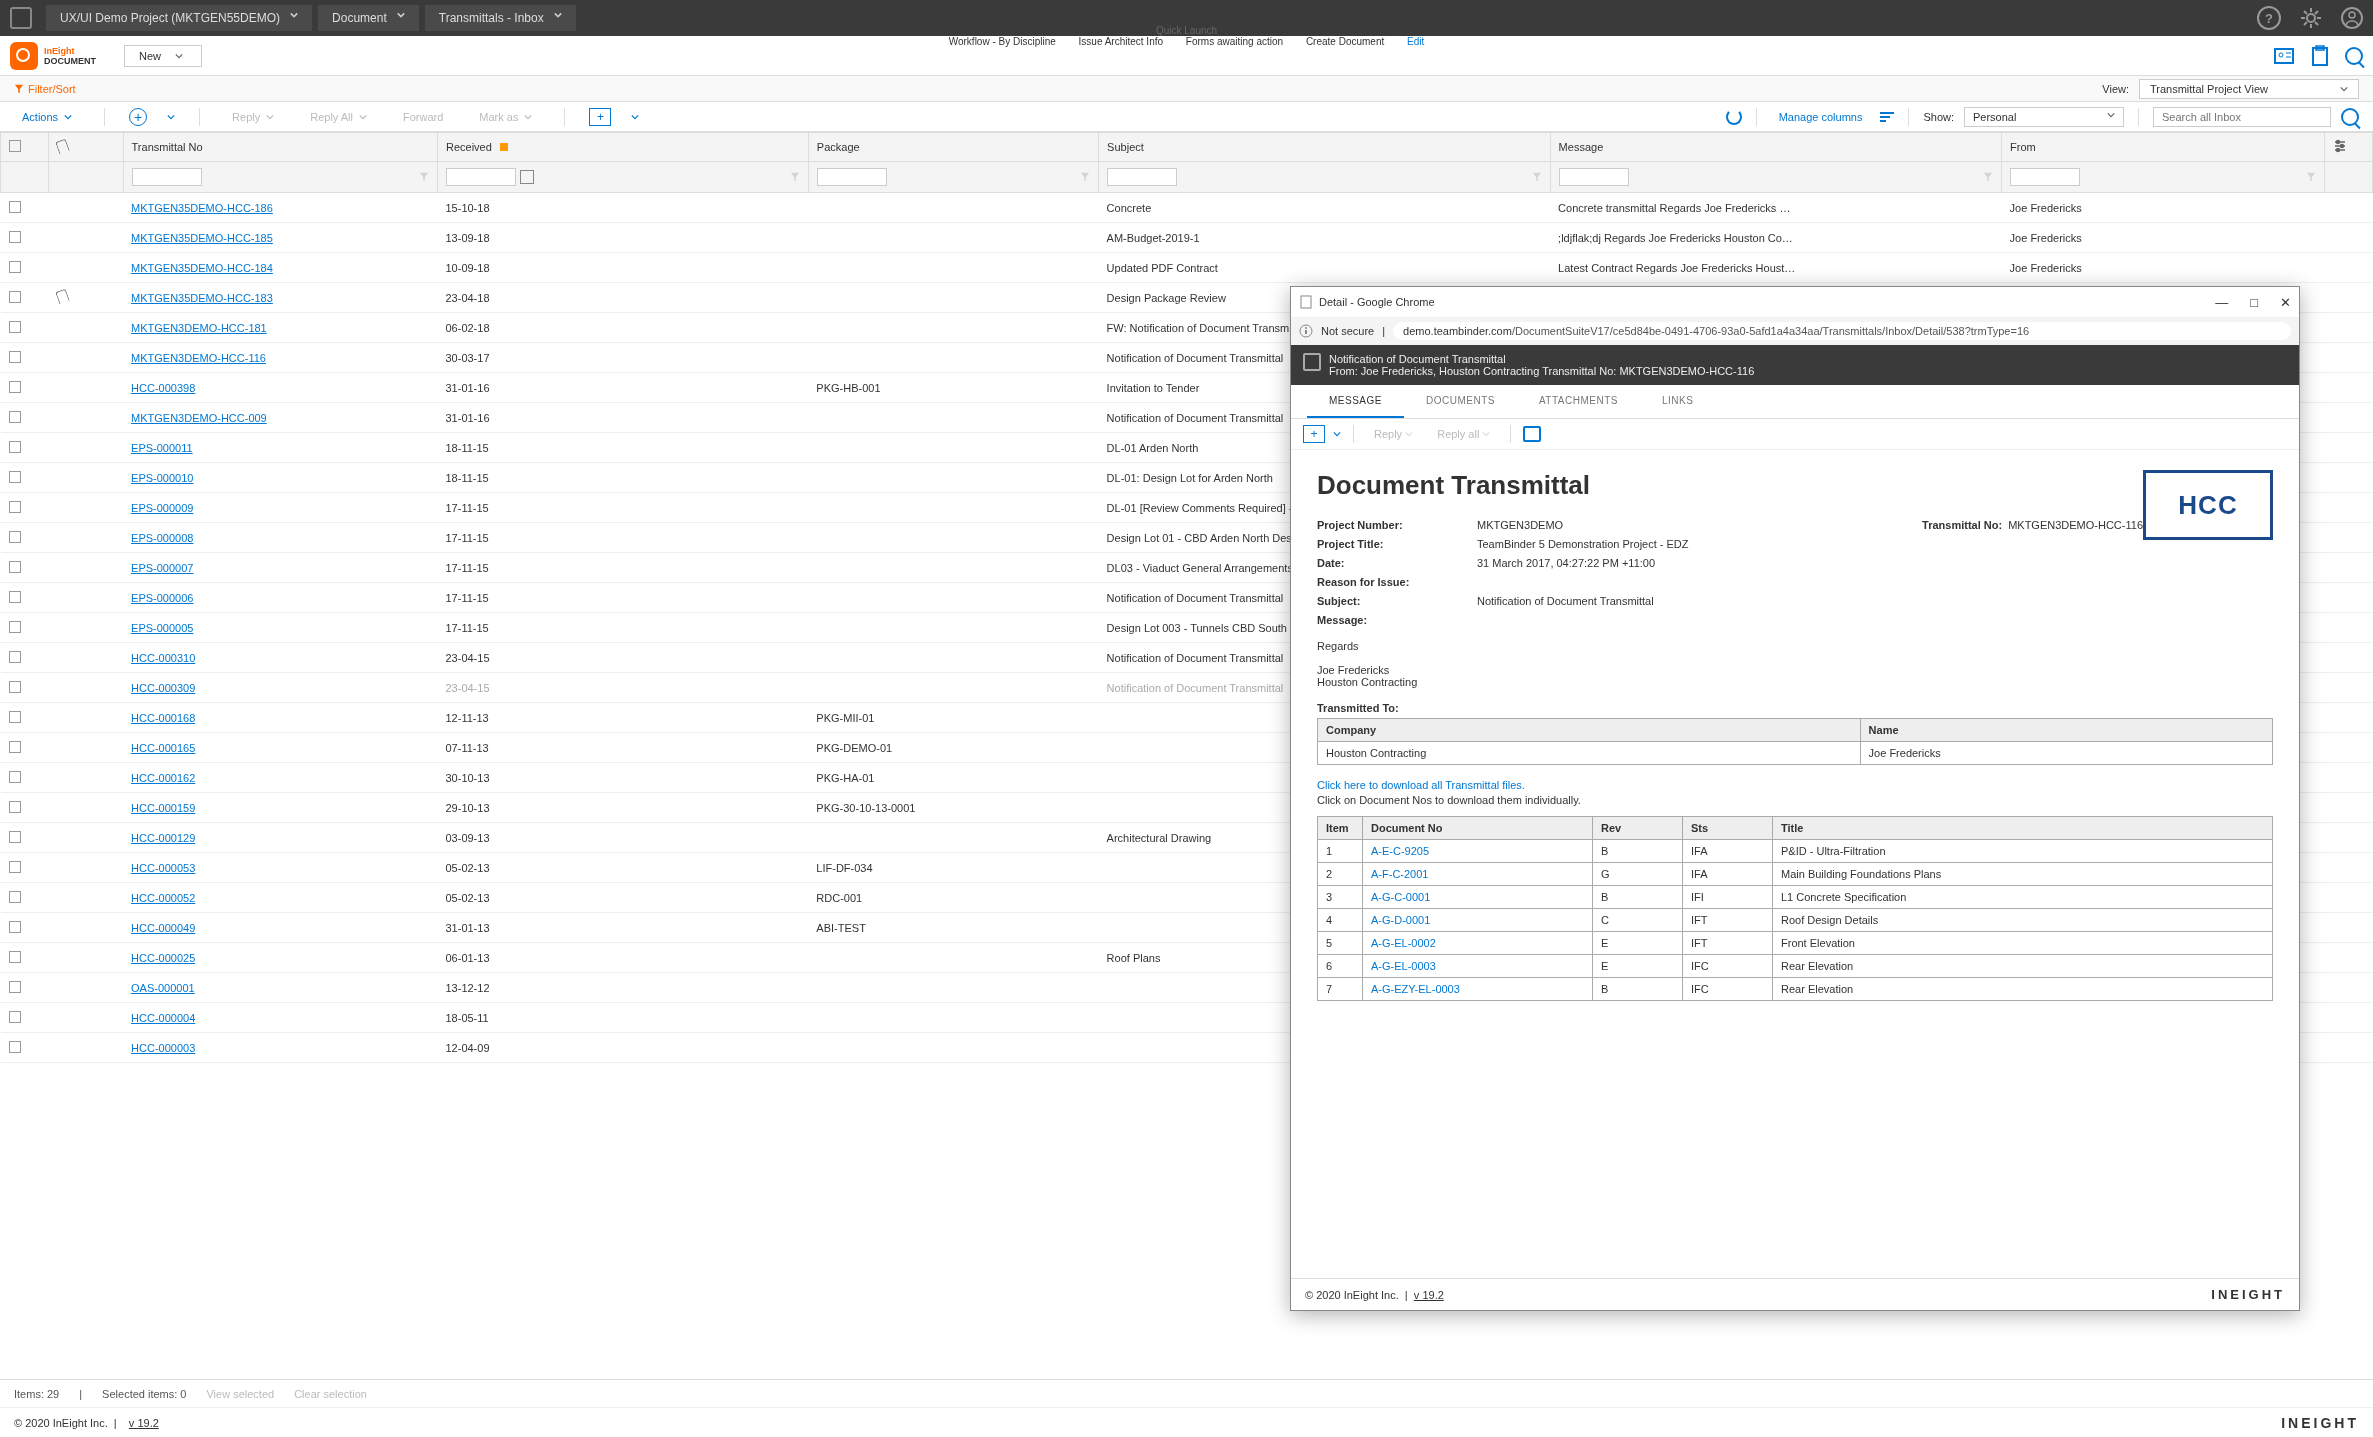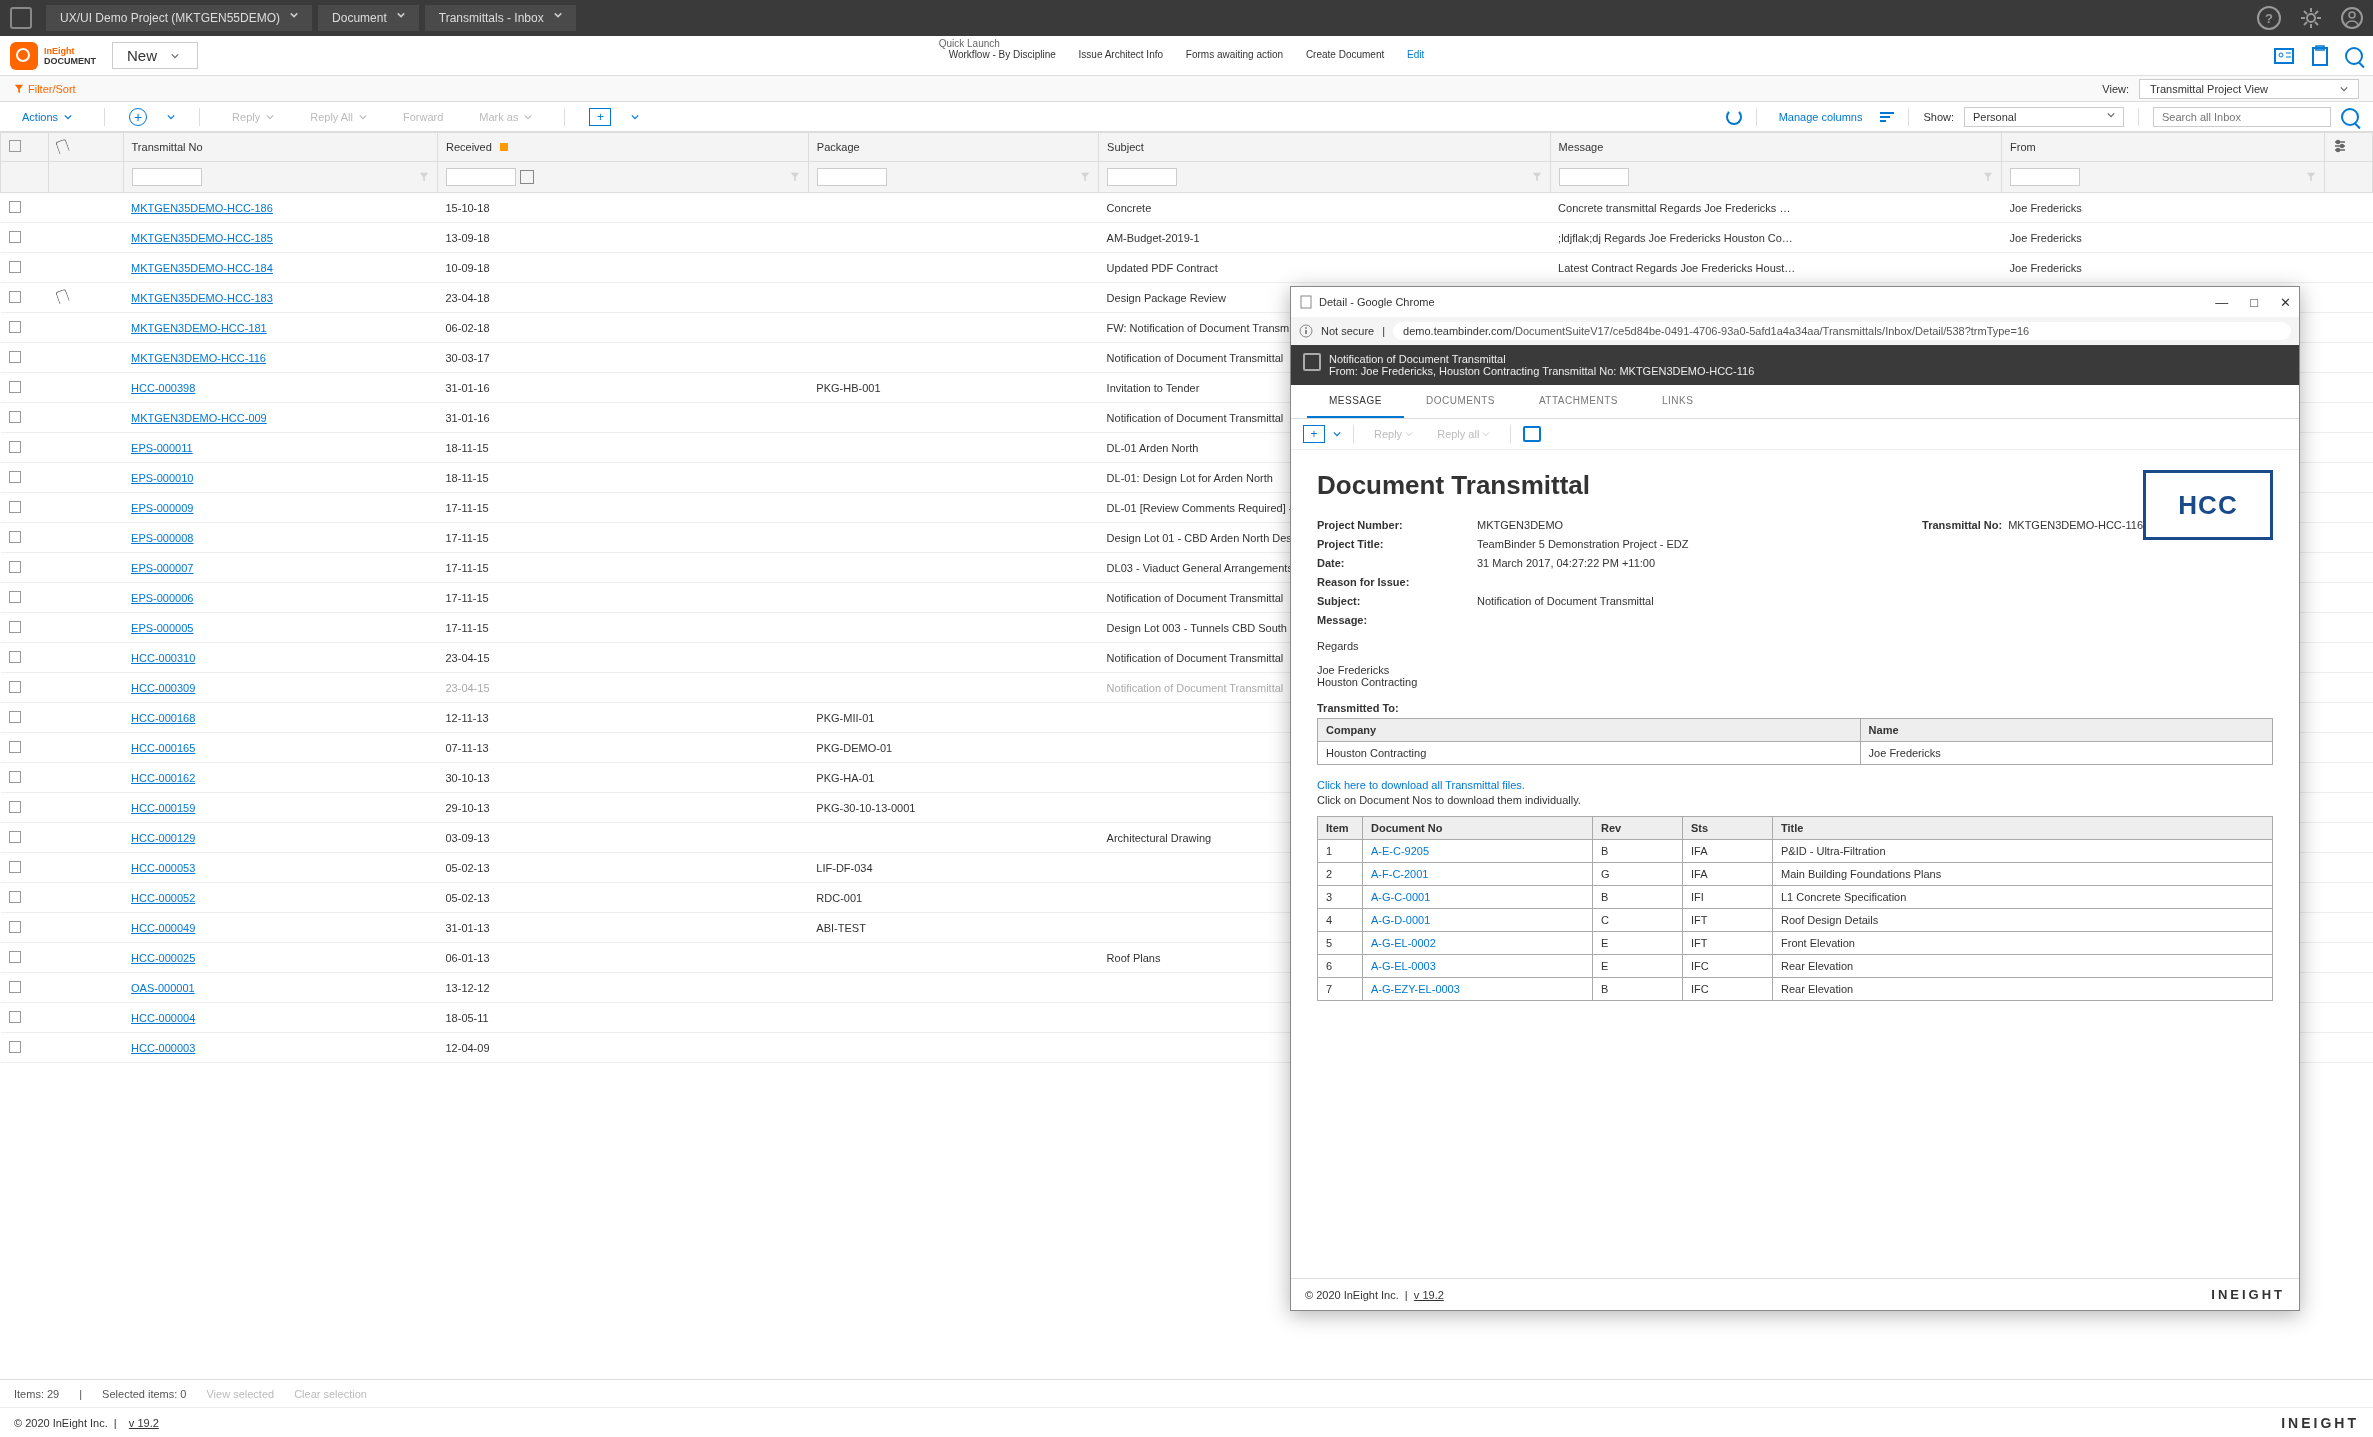--- a/index.html
+++ b/index.html
@@ -9,22 +9,22 @@
 .dd{background:#4a4a4a;padding:6px 14px;margin-right:6px;display:flex;gap:10px;font-size:12px;color:#ddd;cursor:pointer}
 .dd svg{width:9px;height:9px}
 .dark-right{margin-left:auto;display:flex;gap:20px;align-items:center}
 .circ-icon{width:24px;height:24px;border:2px solid #999;border-radius:50%;display:flex;align-items:center;justify-content:center;color:#999;font-size:13px;font-weight:bold}
 .sub-bar{background:#fff;height:40px;display:flex;align-items:center;border-bottom:1px solid #ddd;padding:0 10px}
 .doc-logo{width:28px;height:28px;background:#f60;border-radius:6px;margin-right:6px;position:relative}
 .doc-logo::after{content:"";position:absolute;top:6px;left:6px;width:10px;height:10px;border:2px solid #fff;border-radius:50%}
 .brand-txt{font-size:10px;line-height:10px}
 .brand-txt .t1{color:#f60;font-weight:bold;font-size:9px}
 .brand-txt .t2{color:#333;font-weight:bold;font-size:9px}
-.new-btn{border:1px solid #ccc;padding:4px 18px 4px 14px;margin-left:16px;display:flex;gap:14px;align-items:center;font-size:15px}
-.ql{position:absolute;left:50%;transform:translateX(-50%);top:38px}
+.new-btn{border:1px solid #ccc;padding:4px 18px 4px 14px;margin-left:28px;display:flex;gap:14px;align-items:center;font-size:11px}
+.ql{position:absolute;left:50%;transform:translateX(-50%);text-align:center;top:25px}
 .ql-title{font-size:10px;color:#666}
 .ql-links{font-size:10px;color:#333}
 .ql-links span{margin:0 10px;cursor:pointer}
 .ql-links .edit{color:#0078d4}
 .sub-right{margin-left:auto;display:flex;gap:14px;align-items:center}
 .search-mag{width:18px;height:18px;border:2px solid #0078d4;border-radius:50%;position:relative}
 .search-mag::after{content:"";position:absolute;width:7px;height:2px;background:#0078d4;bottom:-3px;right:-4px;transform:rotate(45deg)}
 .filter-bar{height:26px;background:#f9f9f9;border-bottom:1px solid #ddd;display:flex;align-items:center;padding:0 14px}
 .fs-link{color:#f60;font-size:11px;display:flex;gap:4px;align-items:center}
 .funnel{width:10px;height:10px}

